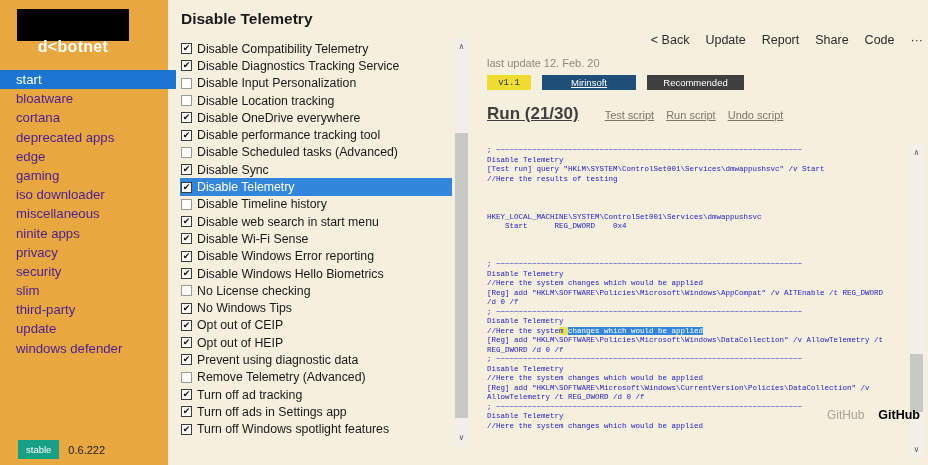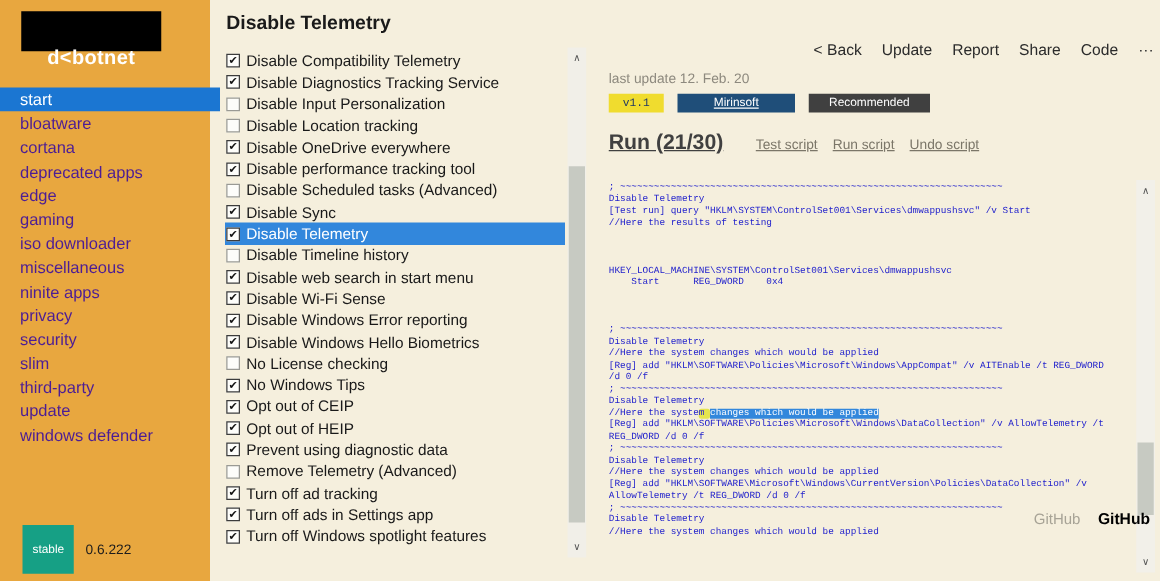--- a/index.html
+++ b/index.html
@@ -20,21 +20,21 @@
 
   
   .sidebar{position:absolute;left:0;top:0;width:168px;height:465px;background:var(--sidebar_bg);}
   .logo{position:absolute;left:17px;top:9px;width:112px;height:32px;background:#000;
         display:flex;align-items:center;justify-content:center;}
   .logo span{color:#fff;font-size:16px;font-weight:600;letter-spacing:.3px;margin-top:44px;}
   .menu{position:absolute;left:0;top:70px;width:176px;}
   .menu-item{height:19.2px;line-height:19.2px;padding-left:16px;font-size:13.2px;color:#4c1d95;cursor:default;}
   .menu-item.selected{background:var(--accent_blue);color:#fff;}
   .version-row{position:absolute;left:18px;bottom:6px;display:flex;align-items:center;gap:9px;}
-  .stable-badge{background:var(--stable_green);color:#fff;font-size:9.5px;padding:14px 8px;}
+  .stable-badge{background:var(--stable_green);color:#fff;font-size:9.5px;padding:4px 8px;}
   .version{font-size:11px;color:#1c1c1c;}
 
   
   .list-panel{position:absolute;left:168px;top:0;width:302px;height:465px;}
   .panel-title{position:absolute;left:13px;top:10px;margin:0;font-size:15.5px;font-weight:700;color:#1a1a1a;}
   .checklist{position:absolute;left:12px;top:40px;right:18px;}
   .check-row{display:flex;align-items:center;height:17.3px;gap:5px;font-size:12.3px;color:#191919;}
   .check-row.selected{background:var(--sel_blue);color:#fff;}
   .cbx{flex:none;width:9px;height:9px;margin-left:1px;border:1px solid #9a9a94;background:#fdfdfa;
        font-size:9px;line-height:8px;text-align:center;color:#111;}

